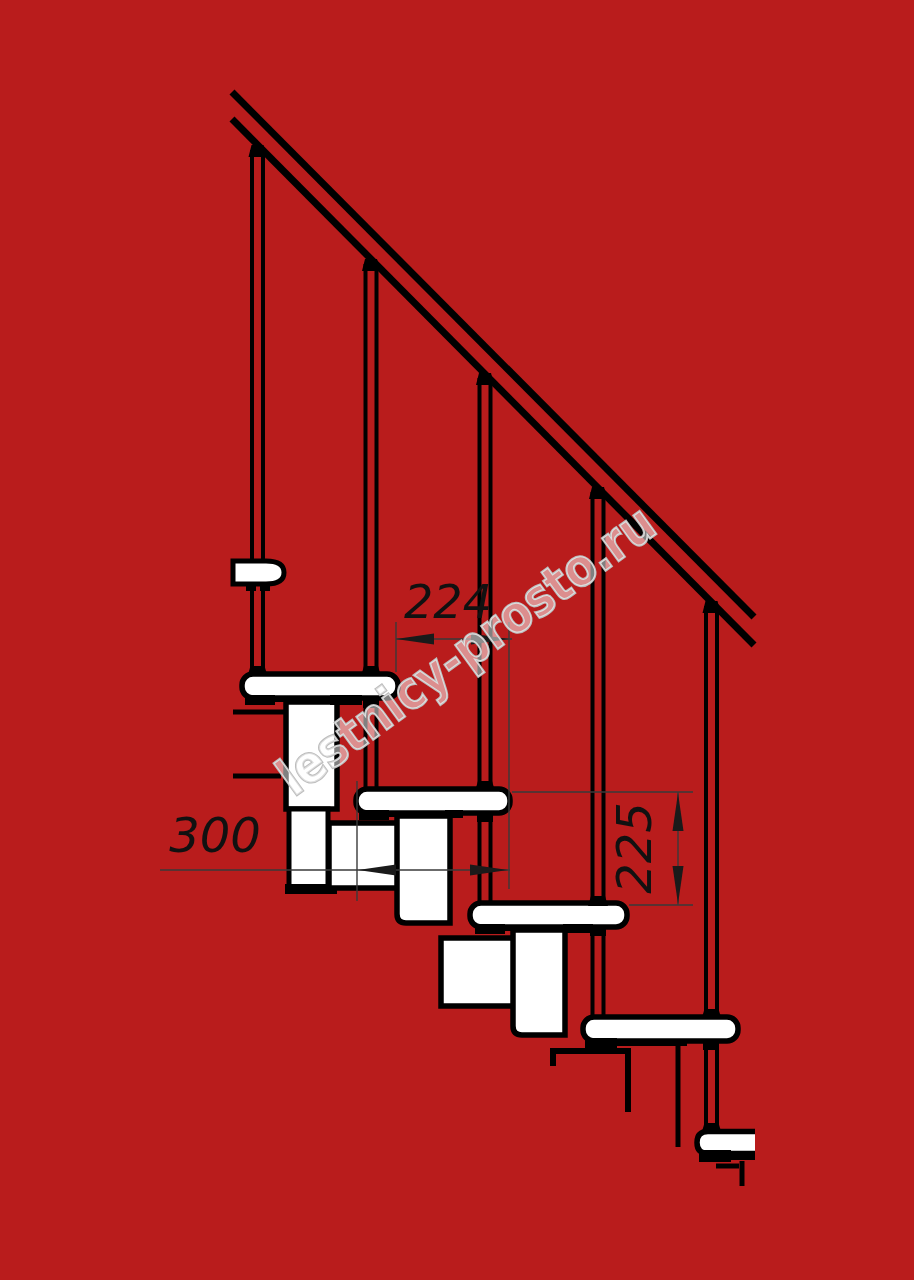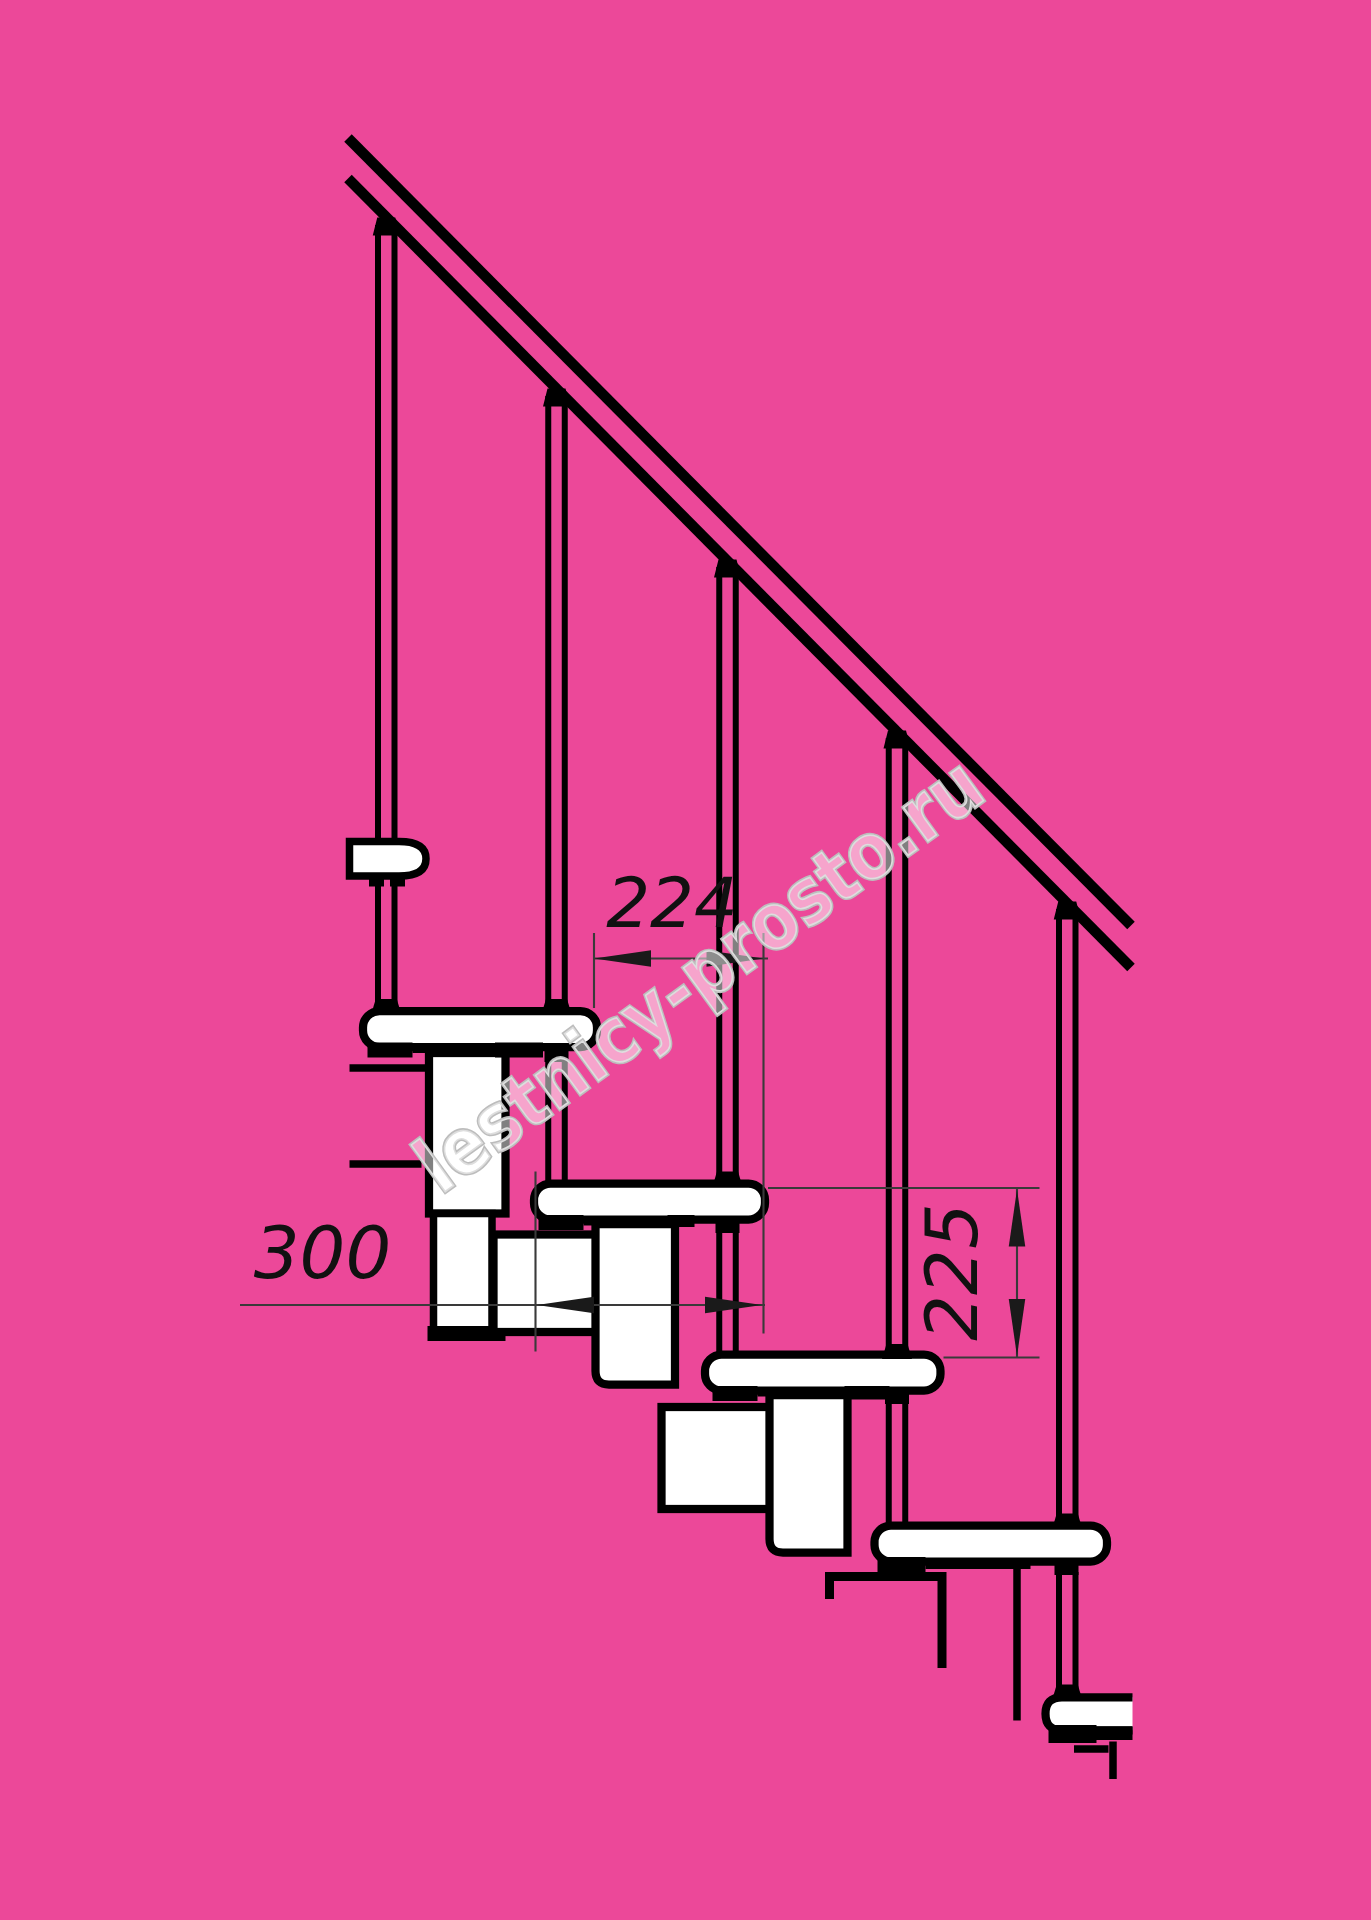--- a/index.html
+++ b/index.html
@@ -1,17 +1,17 @@
 <!DOCTYPE html>
 <html><head>
 <meta charset="utf-8">
 <style>
   html,body{margin:0;padding:0;background:#ffffff;}
   body{width:914px;height:1280px;overflow:hidden;font-family:"DejaVu Sans",sans-serif;}
-  .drawing-wrap{width:914px;height:1280px;position:relative;background:#ec4899;}
+  .drawing-wrap{width:914px;height:1280px;position:relative;background:#b91c1c;}
   svg{display:block;}
   .outline{stroke:#000;fill:#fff;}
   .heavy{stroke:#000;fill:none;}
   .dark{fill:#000;stroke:none;}
   .dimline{stroke:#3a3a3a;stroke-width:1.4;fill:none;}
   .dimarrow{fill:#1a1a1a;stroke:none;}
   .dimtext{font-family:"DejaVu Sans",sans-serif;font-style:italic;fill:#111;}
   .watermark{font-family:"DejaVu Sans",sans-serif;font-weight:bold;paint-order:stroke;fill:rgba(255,255,255,0.5);}
 </style>
 </head>

